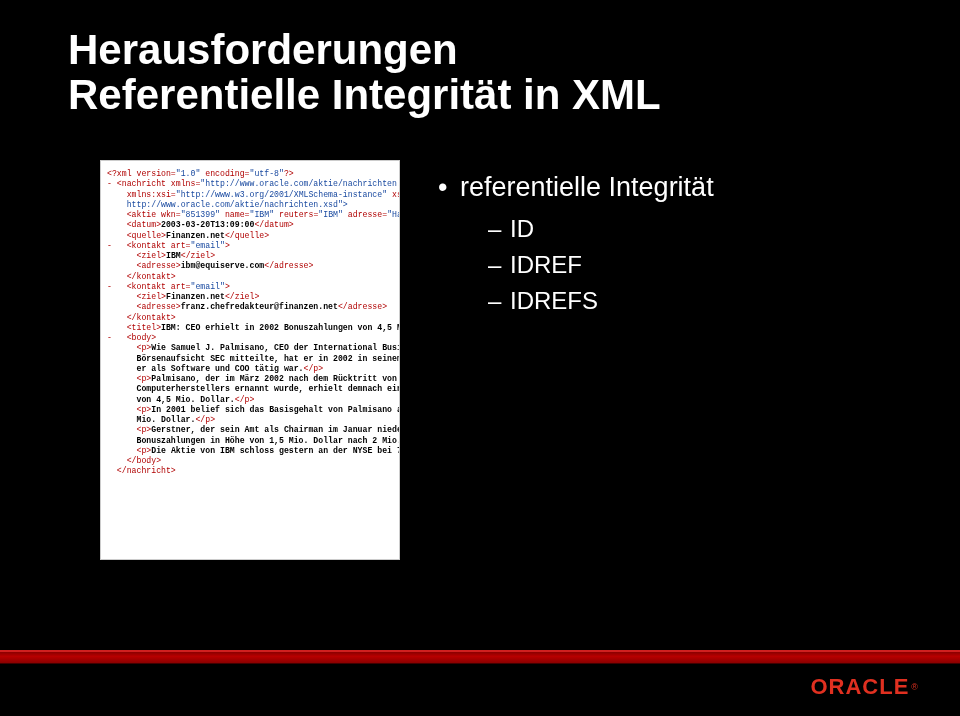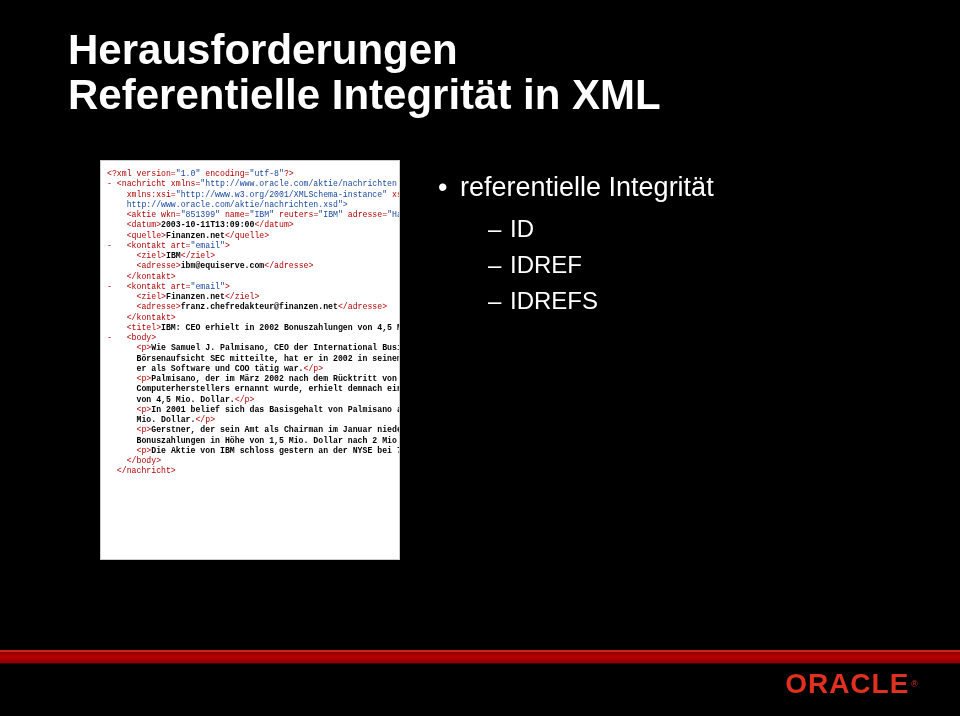--- a/index.html
+++ b/index.html
@@ -99,21 +99,21 @@
     right: 42px;
     bottom: 16px;
     display: flex;
     align-items: center;
     gap: 2px;
   }
   .logo-text {
     color: #e03020;
     font-family: Arial, sans-serif;
     font-weight: bold;
-    font-size: 28px;
+    font-size: 22px;
     letter-spacing: 1px;
   }
   .logo-reg {
     color: #e03020;
     font-size: 9px;
     vertical-align: super;
   }
 </style>
 </head>
 <body>
@@ -124,21 +124,21 @@
     <div class="title-line1">Herausforderungen</div>
     <div class="title-line2">Referentielle Integrität in XML</div>
   </div>
 
   <div class="xml-panel">
 <pre><span class="elt">&lt;?xml version=</span><span class="aval">"1.0"</span><span class="elt"> encoding=</span><span class="aval">"utf-8"</span><span class="elt">?&gt;</span>
 <span class="elt">- &lt;nachricht xmlns=</span><span class="aval">"http://www.oracle.com/aktie/nachrichten.xsd"</span>
 <span class="elt">    xmlns:xsi=</span><span class="aval">"http://www.w3.org/2001/XMLSchema-instance"</span><span class="elt"> xsi:schemaLocation=</span>
 <span class="aval">    http://www.oracle.com/aktie/nachrichten.xsd"&gt;</span>
 <span class="elt">    &lt;aktie wkn=</span><span class="aval">"851399"</span><span class="elt"> name=</span><span class="aval">"IBM"</span><span class="elt"> reuters=</span><span class="aval">"IBM"</span><span class="elt"> adresse=</span><span class="aval">"Hard und Software"</span>
-<span class="elt">    &lt;datum&gt;</span><span class="txt">2003-10-11T13:09:00</span><span class="elt">&lt;/datum&gt;</span>
+<span class="elt">    &lt;datum&gt;</span><span class="txt">2003-03-20T13:09:00</span><span class="elt">&lt;/datum&gt;</span>
 <span class="elt">    &lt;quelle&gt;</span><span class="txt">Finanzen.net</span><span class="elt">&lt;/quelle&gt;</span>
 <span class="elt">-   &lt;kontakt art=</span><span class="aval">"email"</span><span class="elt">&gt;</span>
 <span class="elt">      &lt;ziel&gt;</span><span class="txt">IBM</span><span class="elt">&lt;/ziel&gt;</span>
 <span class="elt">      &lt;adresse&gt;</span><span class="txt">ibm@equiserve.com</span><span class="elt">&lt;/adresse&gt;</span>
 <span class="elt">    &lt;/kontakt&gt;</span>
 <span class="elt">-   &lt;kontakt art=</span><span class="aval">"email"</span><span class="elt">&gt;</span>
 <span class="elt">      &lt;ziel&gt;</span><span class="txt">Finanzen.net</span><span class="elt">&lt;/ziel&gt;</span>
 <span class="elt">      &lt;adresse&gt;</span><span class="txt">franz.chefredakteur@finanzen.net</span><span class="elt">&lt;/adresse&gt;</span>
 <span class="elt">    &lt;/kontakt&gt;</span>
 <span class="elt">    &lt;titel&gt;</span><span class="txt">IBM: CEO erhielt in 2002 Bonuszahlungen von 4,5 Mio. Dollar</span>

